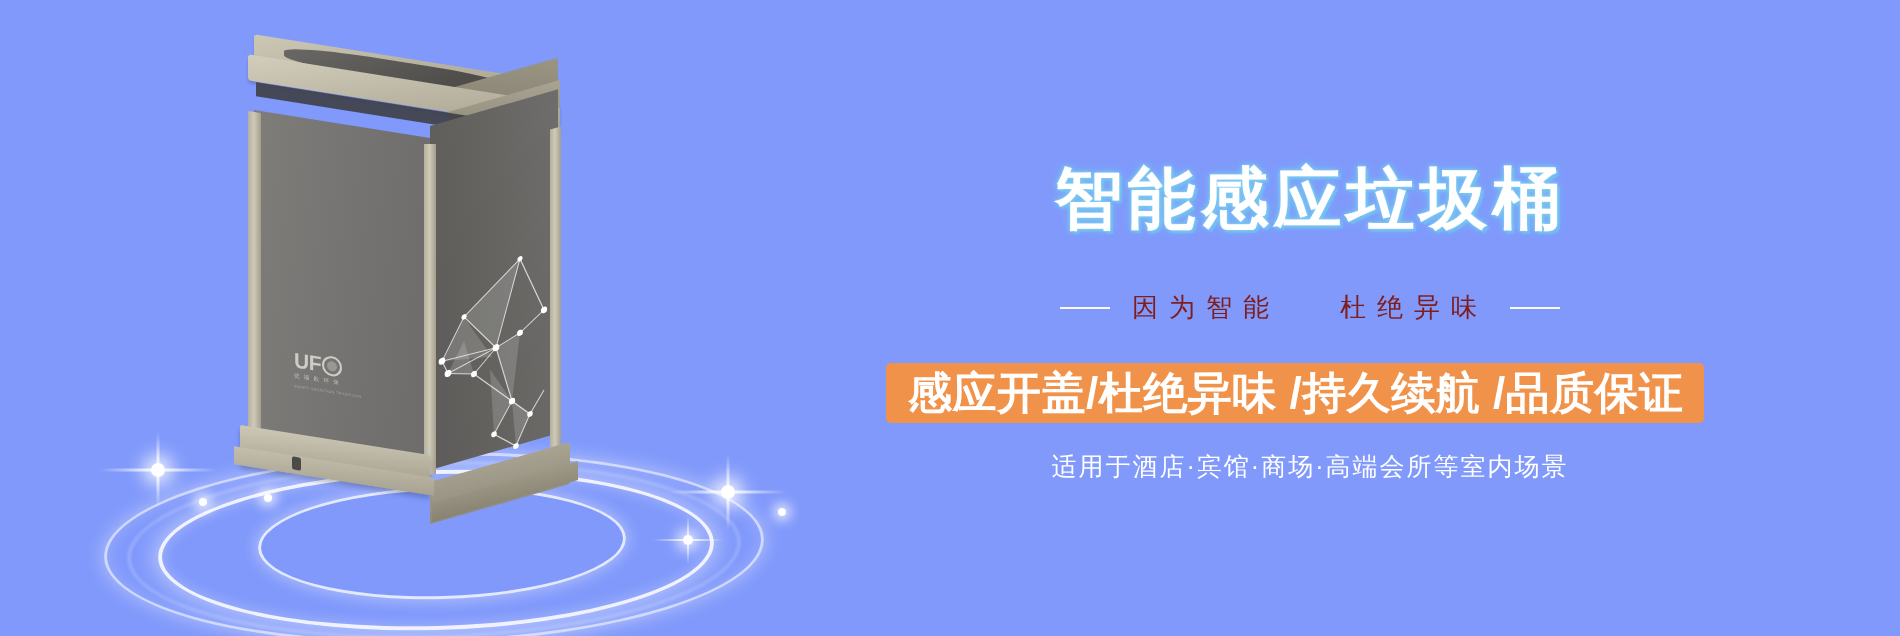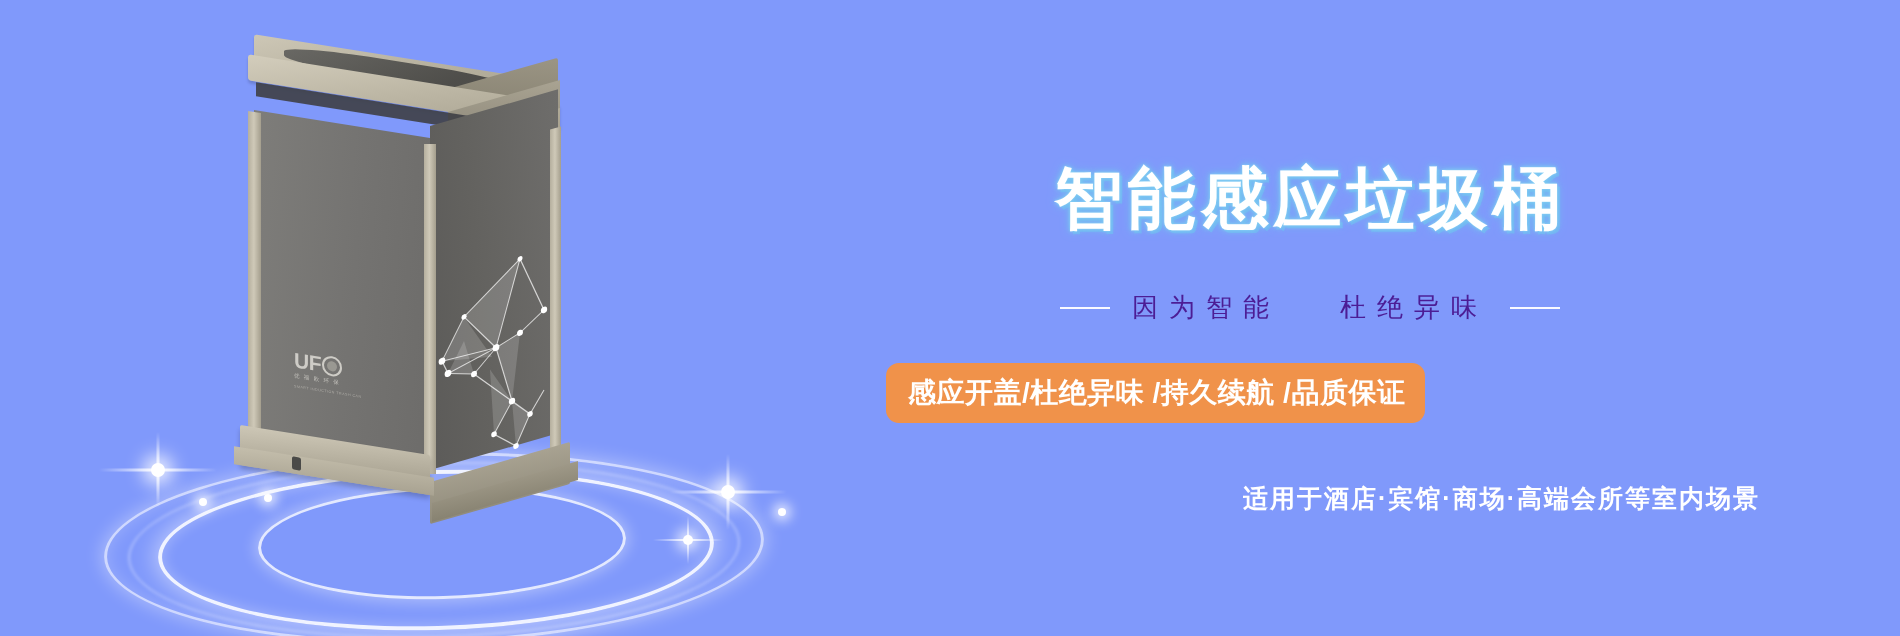--- a/index.html
+++ b/index.html
@@ -285,21 +285,21 @@
   }
 
   #subheadline {
     position:absolute;
     left:0; top:260px;
     width:900px;
     display:flex;
     align-items:center;
     justify-content:center;
     gap:22px;
-    color:#4c1d95;
+    color:#7f1d1d;
     font-size:26px;
     font-weight:400;
     letter-spacing:11px;
     white-space:nowrap;
   }
   .sub-rule {
     display:inline-block;
     width:50px; height:2px;
     background:#ffffff;
     opacity:0.95;
@@ -307,38 +307,38 @@
   }
   #sub-text-a, #sub-text-b { display:inline-block; }
   #sub-gap { display:inline-block; width:16px; }
 
   #feature-bar {
     position:absolute;
     left:26px; top:333px;
     height:60px;
     padding:0 20px 0 22px;
     background:#f0924a;
-    border-radius:13px;
+    border-radius:5px;
     display:flex;
     align-items:center;
     color:#ffffff;
-    font-size:28px;
+    font-size:44px;
     font-weight:700;
     letter-spacing:0.5px;
     white-space:nowrap;
   }
 
   #scene-line {
     position:absolute;
-    left:0; top:452px;
+    left:0; top:420px;
     width:900px;
-    text-align:right;
+    text-align:center;
     color:#ffffff;
     font-size:25px;
-    font-weight:700;
+    font-weight:400;
     letter-spacing:2px;
     white-space:nowrap;
   }
 </style>
 </head>
 <body>
 
 <div id="banner">
 
   <div id="product-scene">

